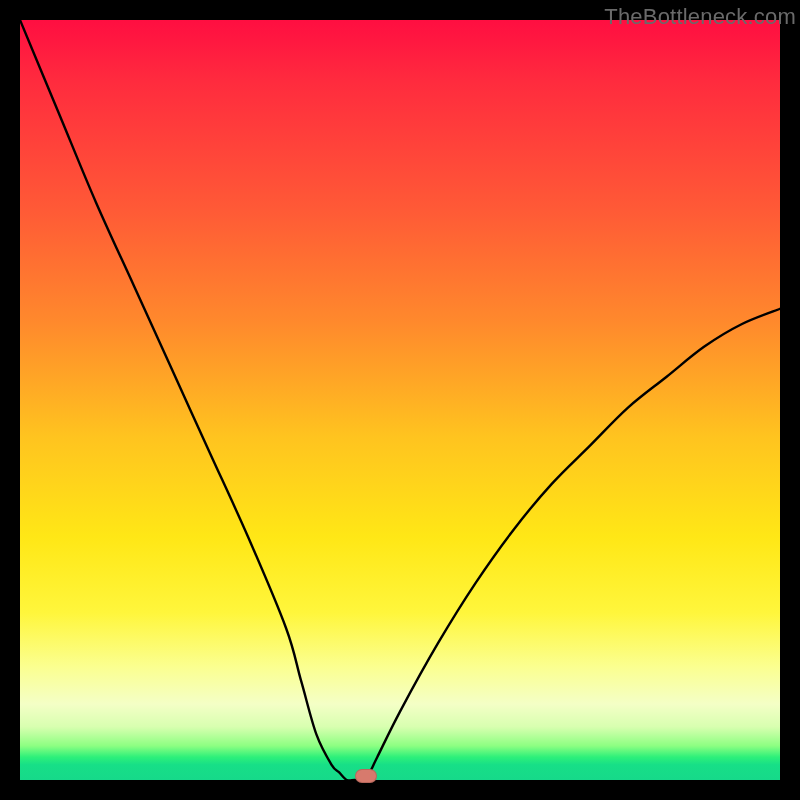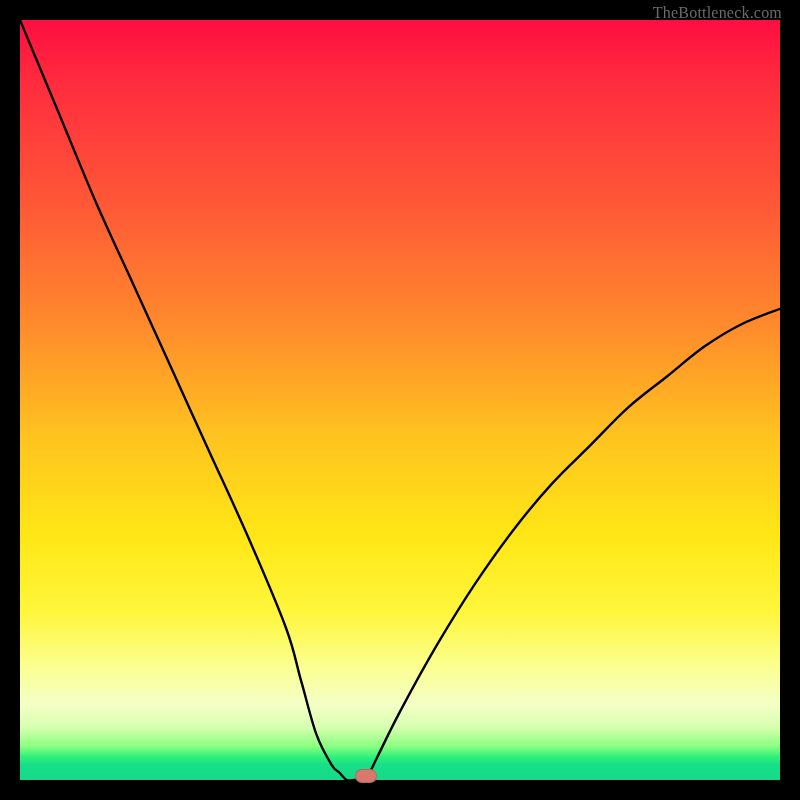--- a/index.html
+++ b/index.html
@@ -13,27 +13,26 @@
   }
   .outer {
     position: relative;
     width: 800px;
     height: 800px;
     background: #000;
   }
   .watermark {
     position: absolute;
     top: 4px;
-    right: 18px;
+    right: 4px;
     color: #6a6a6a;
-    font-size: 16px;
+    font-size: 22px;
     font-weight: 500;
     letter-spacing: 0.2px;
     z-index: 5;
-    font-family: Liberation Serif, serif;
   }
   .plot {
     position: absolute;
     left: 20px;
     top: 20px;
     width: 760px;
     height: 760px;
   }
   .gradient {
     position: absolute;

